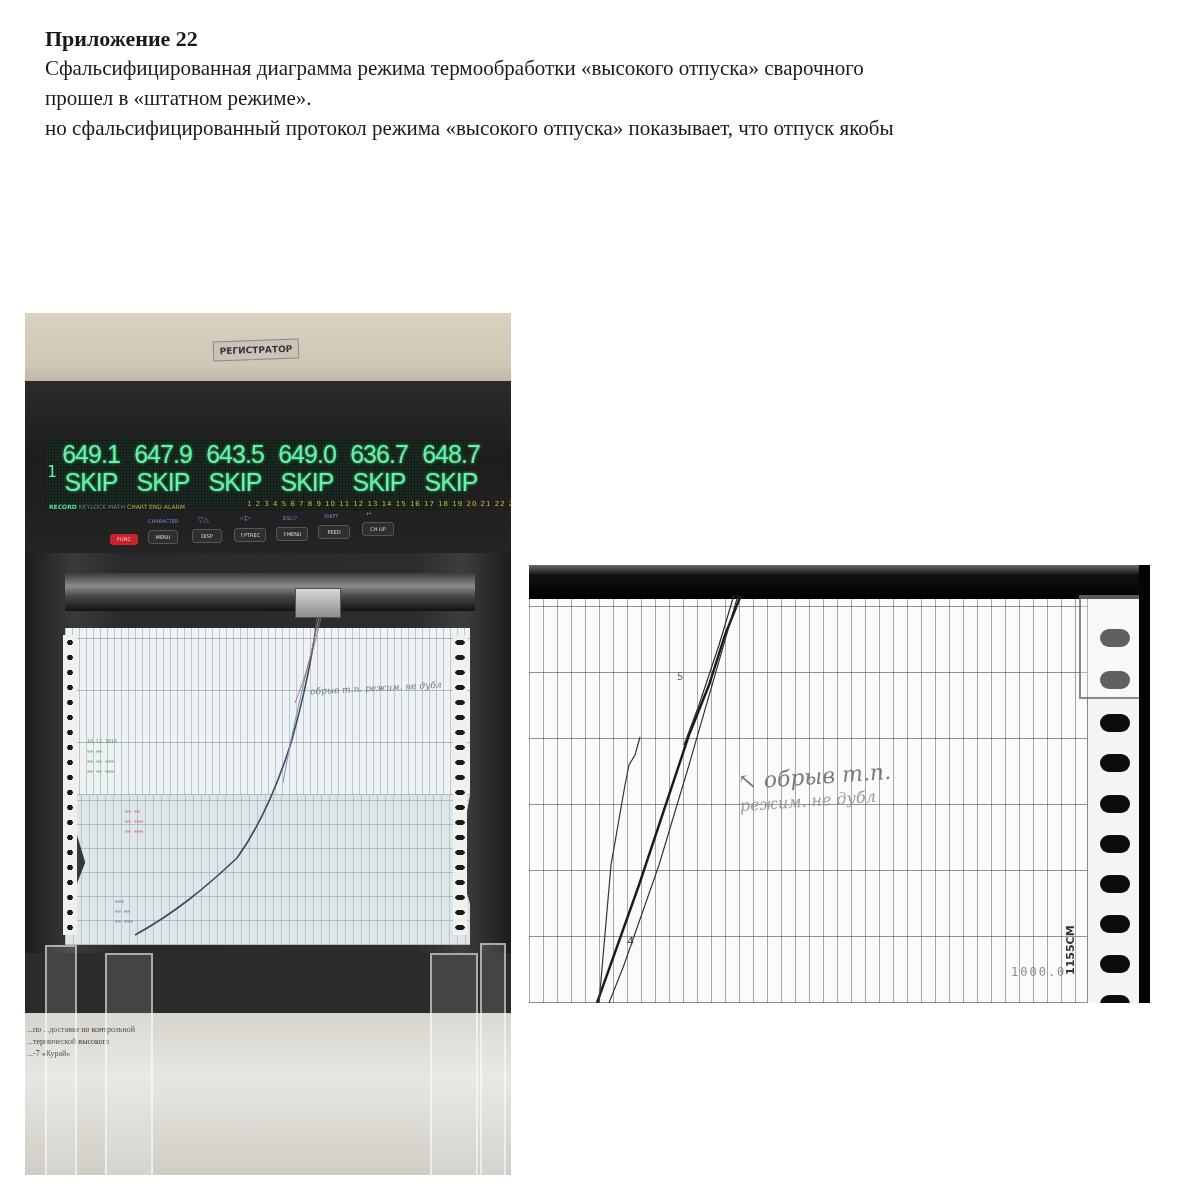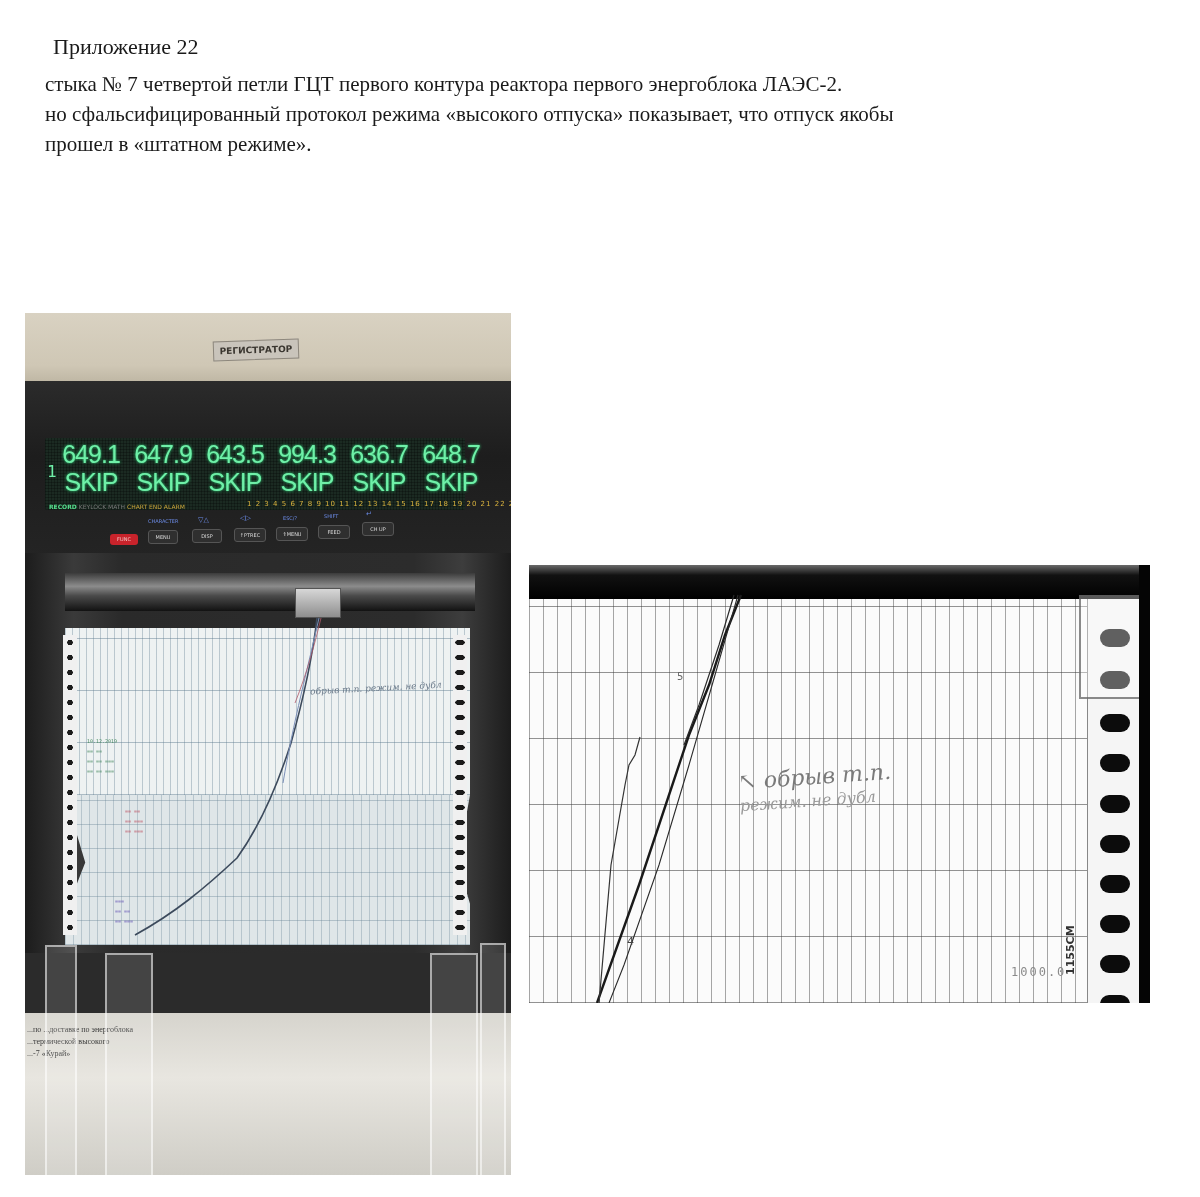--- a/index.html
+++ b/index.html
@@ -1,20 +1,20 @@
 <!DOCTYPE html>
 <html><head>
 <meta charset="utf-8">
 <style>
   html, body { margin: 0; padding: 0; background: #ffffff; }
   body { width: 1200px; height: 1197px; position: relative; overflow: hidden;
          font-family: "Liberation Serif", "DejaVu Serif", serif; color: #1a1a1a; }
 
   .text-block { position: absolute; left: 45px; top: 24px; width: 1110px; }
-  .title { font-weight: normal; font-size: 22px; line-height: 30px; margin: 8px; }
+  .title { font-weight: bold; font-size: 22px; line-height: 30px; margin: 0; }
   .para { font-size: 21px; line-height: 29.8px; margin: 0; }
   .para span { display: block; white-space: nowrap; }
 
   
   .photo-left { position: absolute; left: 25px; top: 313px; width: 486px; height: 862px;
                 overflow: hidden; background: #2a2826; }
   .wall { position: absolute; left: 0; top: 0; width: 486px; height: 75px;
           background: linear-gradient(180deg, #d9d2c2 0%, #cfc7b5 70%, #b9b19e 100%); }
   .plate { position: absolute; left: 188px; top: 27px; width: 84px; height: 18px;
            background: #c9c4bb; border: 1px solid #8d877c; transform: rotate(-2deg);
@@ -101,38 +101,38 @@
   .r-cm { position: absolute; left: 535px; top: 410px; font-family: "DejaVu Sans", sans-serif; font-weight: bold;
           font-size: 11px; color: #333; transform: rotate(-90deg); transform-origin: left top; }
   .r-svg { position: absolute; left: 0; top: 0; width: 621px; height: 438px; }
 </style>
 </head>
 <body>
 
 <div class="text-block">
   <h1 class="title">Приложение 22</h1>
   <p class="para">
-    <span>стыка № 7 четвертой петли ГЦТ первого контура реактора первого энергоблока ЛАЭС-2.</span>
+    <span>Сфальсифицированная диаграмма режима термообработки «высокого отпуска» сварочного</span>
+    <span>прошел в «штатном режиме».</span>
     <span>но сфальсифицированный протокол режима «высокого отпуска» показывает, что отпуск якобы</span>
-    <span>прошел в «штатном режиме».</span>
   </p>
 </div>
 
 <div class="photo-left">
   <div class="wall"></div>
   <div class="plate">РЕГИСТРАТОР</div>
   <div class="bezel"></div>
 
   <div class="led">
     <span class="led-ch">1</span>
     <div class="led-row r1">
       <span class="led-cell">649.1</span>
       <span class="led-cell">647.9</span>
       <span class="led-cell">643.5</span>
-      <span class="led-cell">994.3</span>
+      <span class="led-cell">649.0</span>
       <span class="led-cell">636.7</span>
       <span class="led-cell">648.7</span>
     </div>
     <div class="led-row r2">
       <span class="led-cell">SKIP</span>
       <span class="led-cell">SKIP</span>
       <span class="led-cell">SKIP</span>
       <span class="led-cell">SKIP</span>
       <span class="led-cell">SKIP</span>
       <span class="led-cell">SKIP</span>
@@ -187,21 +187,21 @@
     <g fill="#6a5ab8" font-size="5" font-family="DejaVu Sans Mono, monospace">
       <text x="90" y="590">===</text>
         <text x="90" y="600">== ==</text>
         <text x="90" y="610">== ===</text>
     </g>
   </svg>
   <div class="annotation-l">обрыв т.п. режим. не дубл</div>
 
   <div class="tray"></div>
   <div class="docs">
-    <span class="doc-text" style="left:2px;top:12px">...по ...доставке по энергоблока</span>
+    <span class="doc-text" style="left:2px;top:12px">...по ...доставке по контрольной</span>
     <span class="doc-text" style="left:2px;top:24px">...термической высокого</span>
     <span class="doc-text" style="left:2px;top:36px">...-7 «Курай»</span>
   </div>
   <div class="acrylic" style="left:20px;top:632px;width:28px;height:230px"></div>
   <div class="acrylic" style="left:80px;top:640px;width:44px;height:222px"></div>
   <div class="acrylic" style="left:405px;top:640px;width:44px;height:222px"></div>
   <div class="acrylic" style="left:455px;top:630px;width:22px;height:232px"></div>
 </div>
 
 <div class="photo-right">

